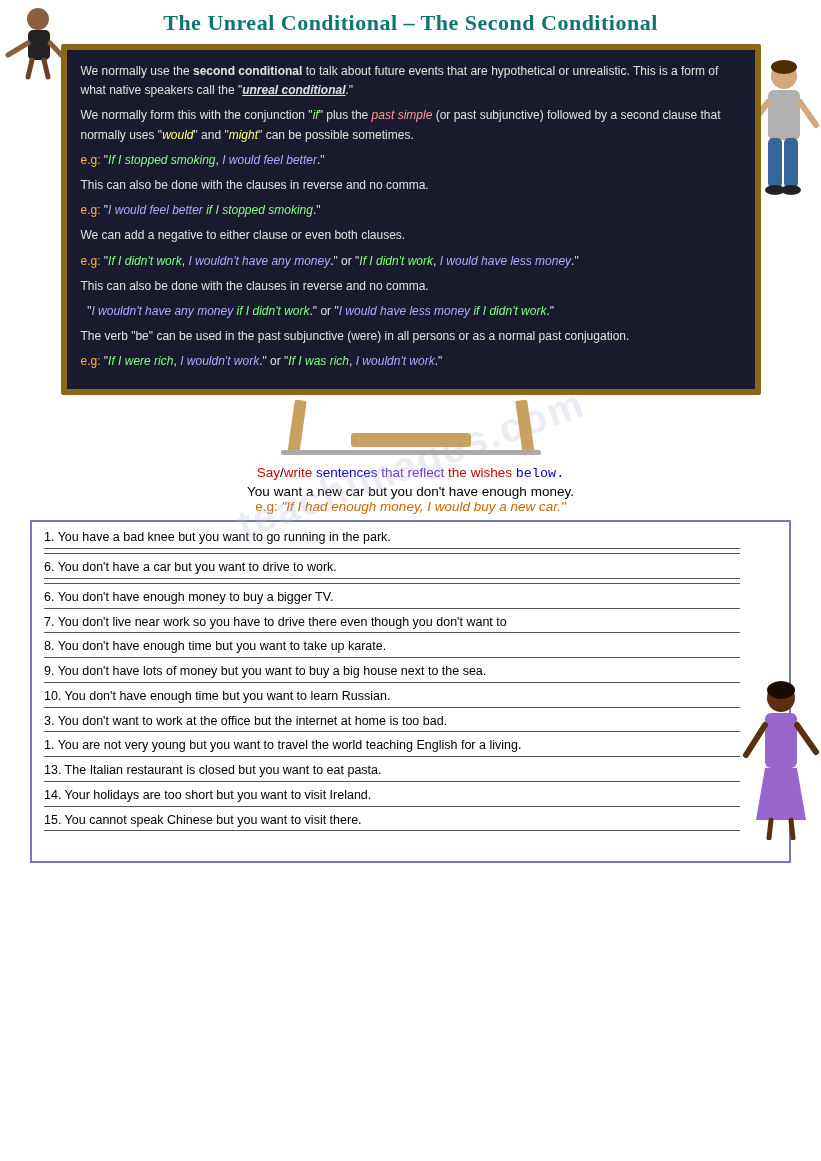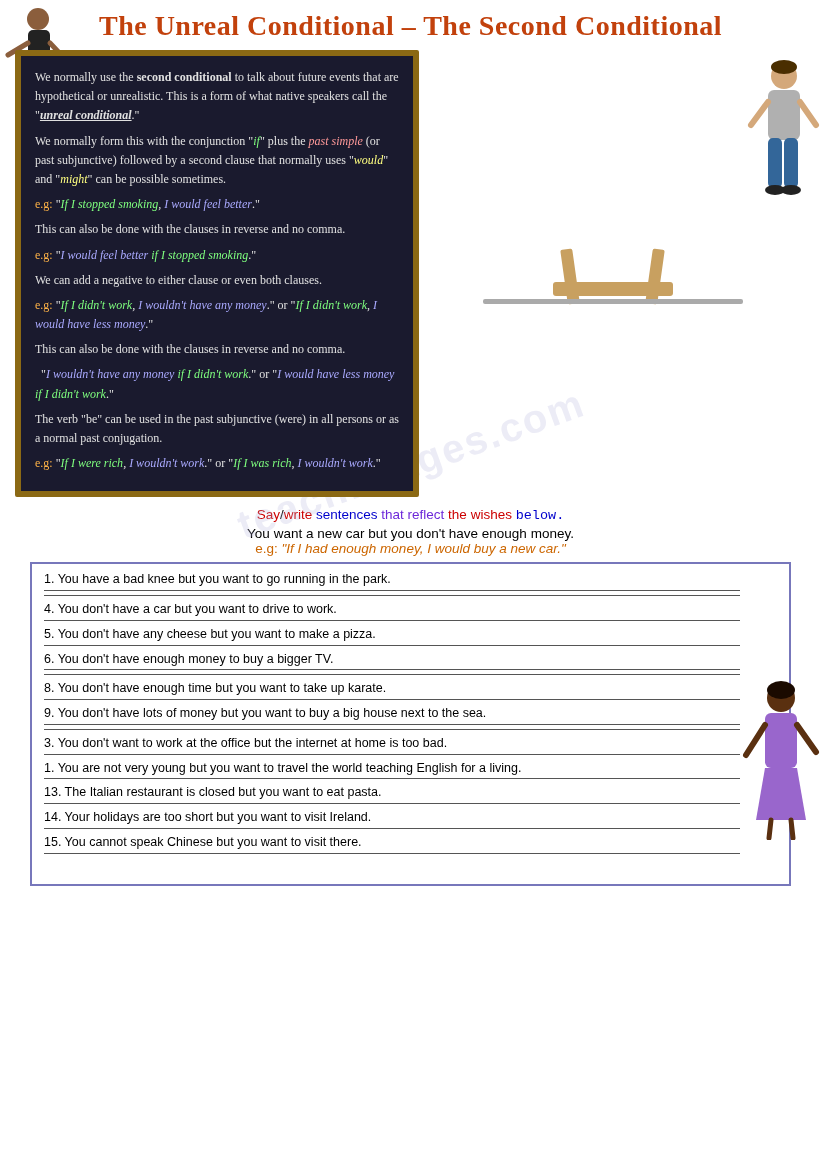--- a/index.html
+++ b/index.html
@@ -22,34 +22,33 @@
     }
 
     
     .header {
       text-align: center;
       margin-bottom: 8px;
       position: relative;
     }
 
     .header-title {
-      font-size: 28px;
+      font-size: 22px;
       font-weight: bold;
-      color: #c2410c;
+      color: #0f766e;
       font-family: 'Times New Roman', Times, serif;
       letter-spacing: 0.5px;
     }
 
     
     .blackboard-container {
       display: flex;
-      flex-direction: row;
+      flex-direction: column;
       align-items: center;
       margin-bottom: 10px;
-      font-family: Liberation Serif, serif;
     }
 
     .blackboard {
       border: 6px solid #8B6914;
       background: #1a1a2e;
       color: #e0e0e0;
       padding: 12px 14px;
       width: 700px;
       font-size: 12px;
       line-height: 1.6;
@@ -342,49 +341,50 @@
       <span>1. You have a bad knee but you want to go running in the park.</span>
       <span class="line-full line"></span>
     </div>
 
 
     <div class="exercise-item">
       <span class="line-full line"></span>
     </div>
 
     <div class="exercise-item">
-      <span>4. You don't have a car but you want to drive to work.</span>
-      <span class="line-full line"></span>
-    </div>
-
-    <div class="exercise-item">
-      <span>5. You don't have any cheese but you want to make a pizza.</span>
+      <span>6. You don't have a car but you want to drive to work.</span>
+      <span class="line-full line"></span>
+    </div>
+
+    <div class="exercise-item">
       <span class="line-full line"></span>
     </div>
 
     <div class="exercise-item">
       <span>6. You don't have enough money to buy a bigger TV.</span>
       <span class="line-full line"></span>
     </div>
 
     <div class="exercise-item">
+      <span>7. You don't live near work so you have to drive there even though you don't want to</span>
       <span class="line-full line"></span>
     </div>
 
     <div class="exercise-item">
       <span>8. You don't have enough time but you want to take up karate.</span>
       <span class="line-full line"></span>
     </div>
 
     <div class="exercise-item">
       <span>9. You don't have lots of money but you want to buy a big house next to the sea.</span>
       <span class="line-full line"></span>
     </div>
 
     <div class="exercise-item">
+      <span>10. You don't have enough time but you want to learn Russian.</span>
       <span class="line-full line"></span>
     </div>
 
     <div class="exercise-item">
       <span>3. You don't want to work at the office but the internet at home is too bad.</span>
       <span class="line-full line"></span>
     </div>
 
     <div class="exercise-item">
       <span>1. You are not very young but you want to travel the world teaching English for a living.</span>

